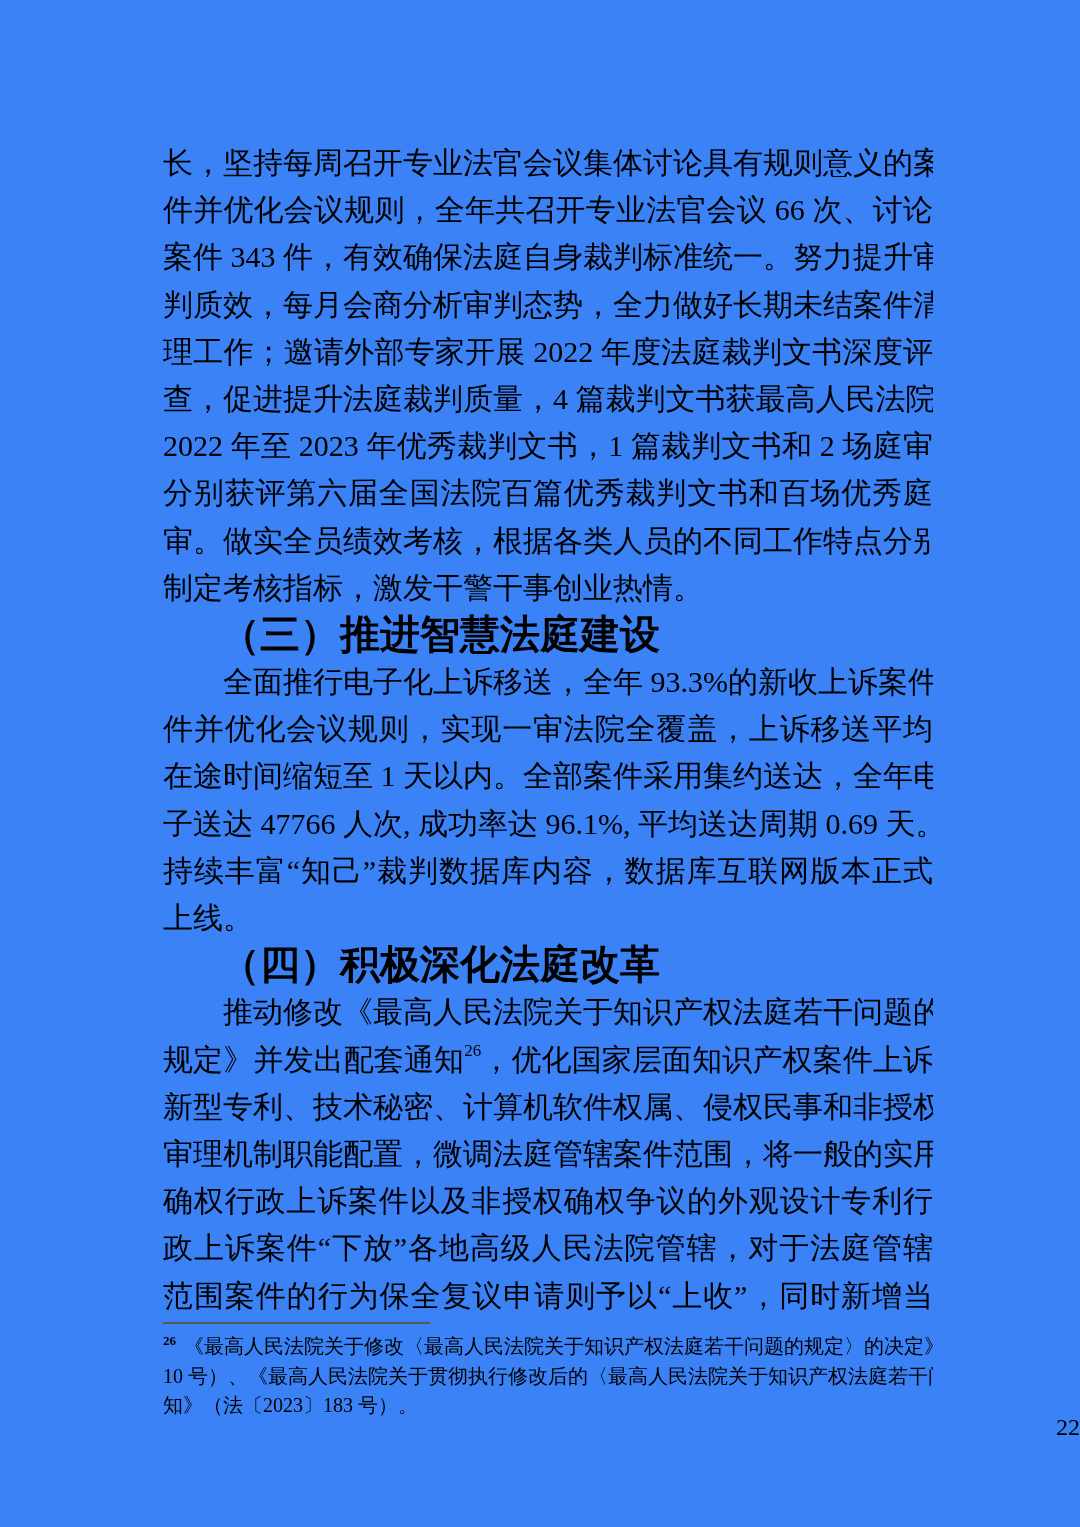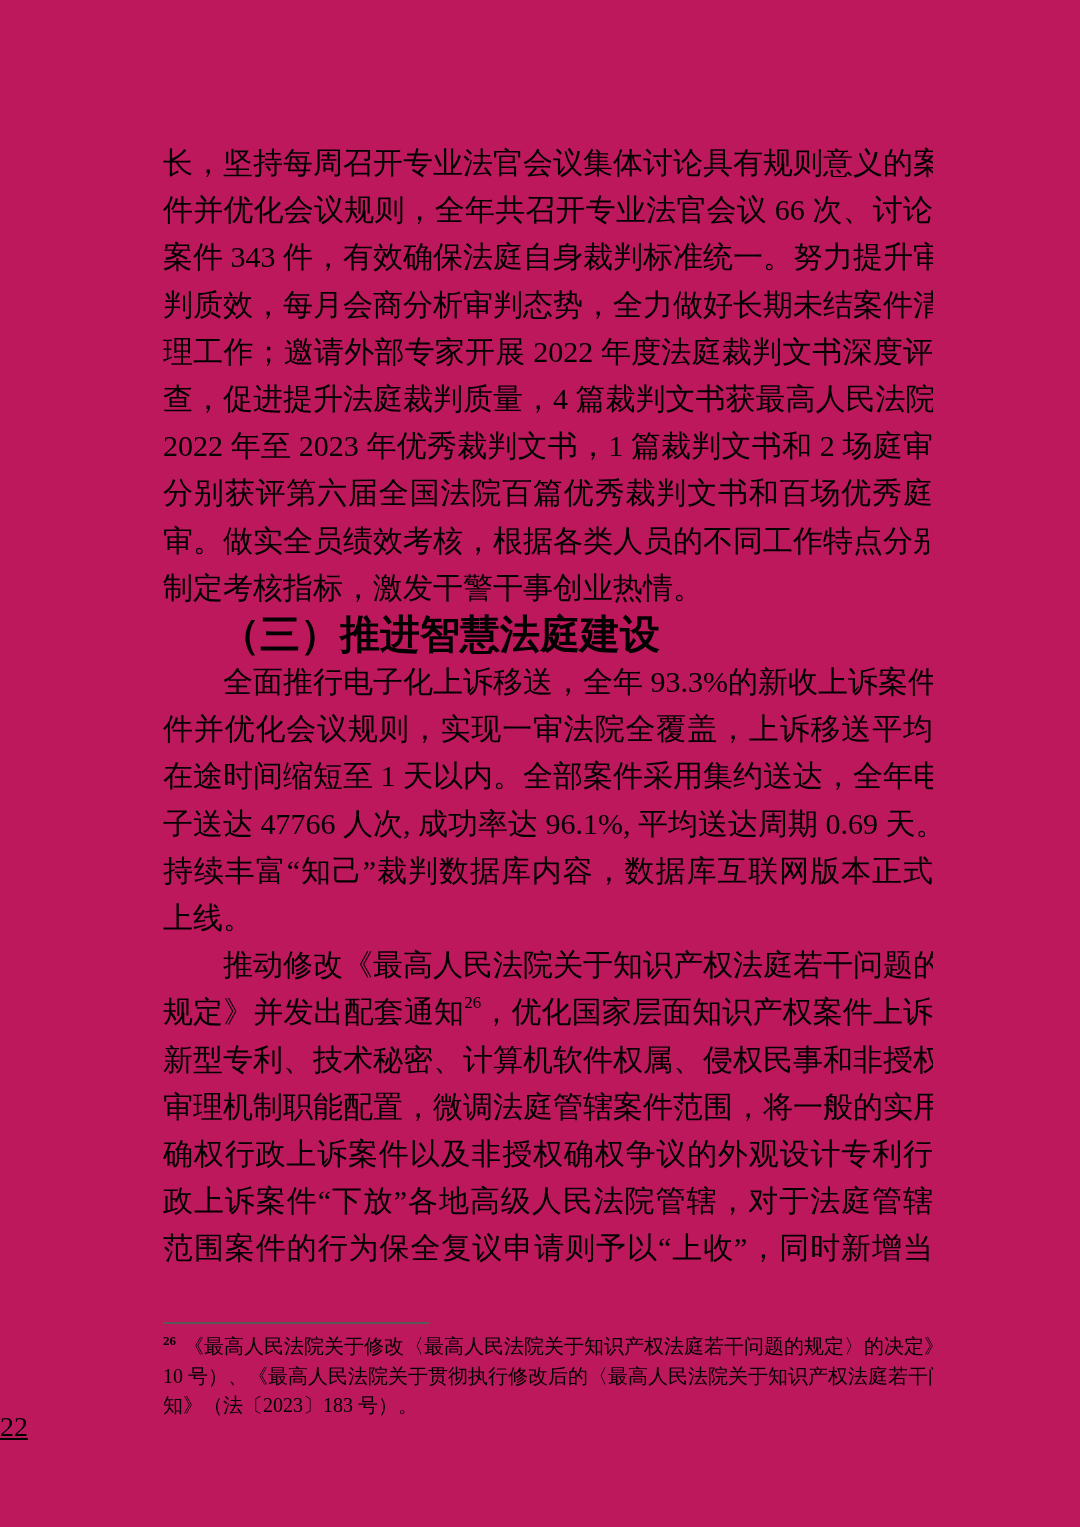--- a/index.html
+++ b/index.html
@@ -4,21 +4,21 @@
 <style>
   html, body {
     margin: 0;
     padding: 0;
     background: #ffffff;
   }
   .page {
     position: relative;
     width: 1080px;
     height: 1527px;
-    background: #be185d;
+    background: #3b82f6;
     color: #000000;
     font-family: "Liberation Serif", "DejaVu Serif", serif;
     overflow: hidden;
   }
   .textcol {
     position: absolute;
     left: 163px;
     top: 139px;
     width: 770px;
   }
@@ -84,24 +84,23 @@
     font-weight: bold;
     line-height: 0;
     vertical-align: 8px;
     margin-right: 8px;
   }
   .page-num {
     position: absolute;
     left: 0;
     top: 1410px;
     width: 100%;
-    text-align: left;
-    font-size: 28px;
+    text-align: right;
+    font-size: 24px;
     line-height: 34px;
-    text-decoration: underline;
   }
 </style>
 </head>
 <body>
 
 <div class="page">
 
   <div class="textcol">
 
     <div class="bline">长，坚持每周召开专业法官会议集体讨论具有规则意义的案</div>
@@ -117,20 +116,21 @@
 
     <div class="heading">（三）推进智慧法庭建设</div>
 
     <div class="bline ind">全面推行电子化上诉移送，全年 93.3%的新收上诉案件</div>
     <div class="bline">件并优化会议规则，实现一审法院全覆盖，上诉移送平均</div>
     <div class="bline">在途时间缩短至 1 天以内。全部案件采用集约送达，全年电</div>
     <div class="bline">子送达 47766 人次, 成功率达 96.1%, 平均送达周期 0.69 天。</div>
     <div class="bline">持续丰富“知己”裁判数据库内容，数据库互联网版本正式</div>
     <div class="bline end">上线。</div>
 
+    <div class="heading">（四）积极深化法庭改革</div>
 
     <div class="bline ind">推动修改《最高人民法院关于知识产权法庭若干问题的</div>
     <div class="bline">
       <span>规定》并发出配套通知</span><sup class="fnref">26</sup><span>，优化国家层面知识产权案件上诉</span>
     </div>
     <div class="bline">新型专利、技术秘密、计算机软件权属、侵权民事和非授权</div>
     <div class="bline">审理机制职能配置，微调法庭管辖案件范围，将一般的实用</div>
     <div class="bline">确权行政上诉案件以及非授权确权争议的外观设计专利行</div>
     <div class="bline">政上诉案件“下放”各地高级人民法院管辖，对于法庭管辖</div>
     <div class="bline">范围案件的行为保全复议申请则予以“上收”，同时新增当</div>

